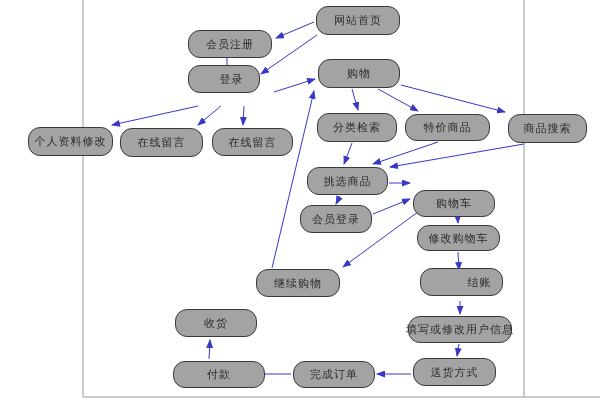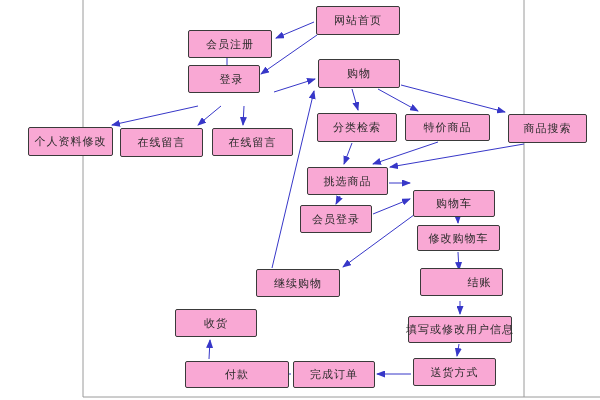--- a/index.html
+++ b/index.html
@@ -18,23 +18,23 @@
   #edges-svg {
     position: absolute;
     left: 0;
     top: 0;
     width: 600px;
     height: 400px;
   }
   .node {
     position: absolute;
     box-sizing: border-box;
-    background: #f9a8d4;
+    background: #a3a3a3;
     border: 1.5px solid #3a3a3a;
-    border-radius: 2px;
+    border-radius: 12px;
     display: flex;
     align-items: center;
     justify-content: center;
     font-size: 11px;
     color: #2b2b2b;
     letter-spacing: 1px;
     white-space: nowrap;
   }
 </style>
 </head>
@@ -127,20 +127,20 @@
       </div>
       <div class="node" style="left: 408px; top: 316px; width: 104px; height: 27px;">
         <span>填写或修改用户信息</span>
       </div>
       <div class="node" style="left: 413px; top: 358px; width: 83px; height: 28px;">
         <span>送货方式</span>
       </div>
       <div class="node" style="left: 175px; top: 309px; width: 82px; height: 28px; justify-content: center;">
         <span>收货</span>
       </div>
-      <div class="node" style="left: 185px; top: 361px; width: 104px; height: 27px;">
+      <div class="node" style="left: 173px; top: 361px; width: 92px; height: 27px;">
         <span>付款</span>
       </div>
       <div class="node" style="left: 293px; top: 361px; width: 82px; height: 27px;">
         <span>完成订单</span>
       </div>
     </div>
 </div>
 
 </body></html>

